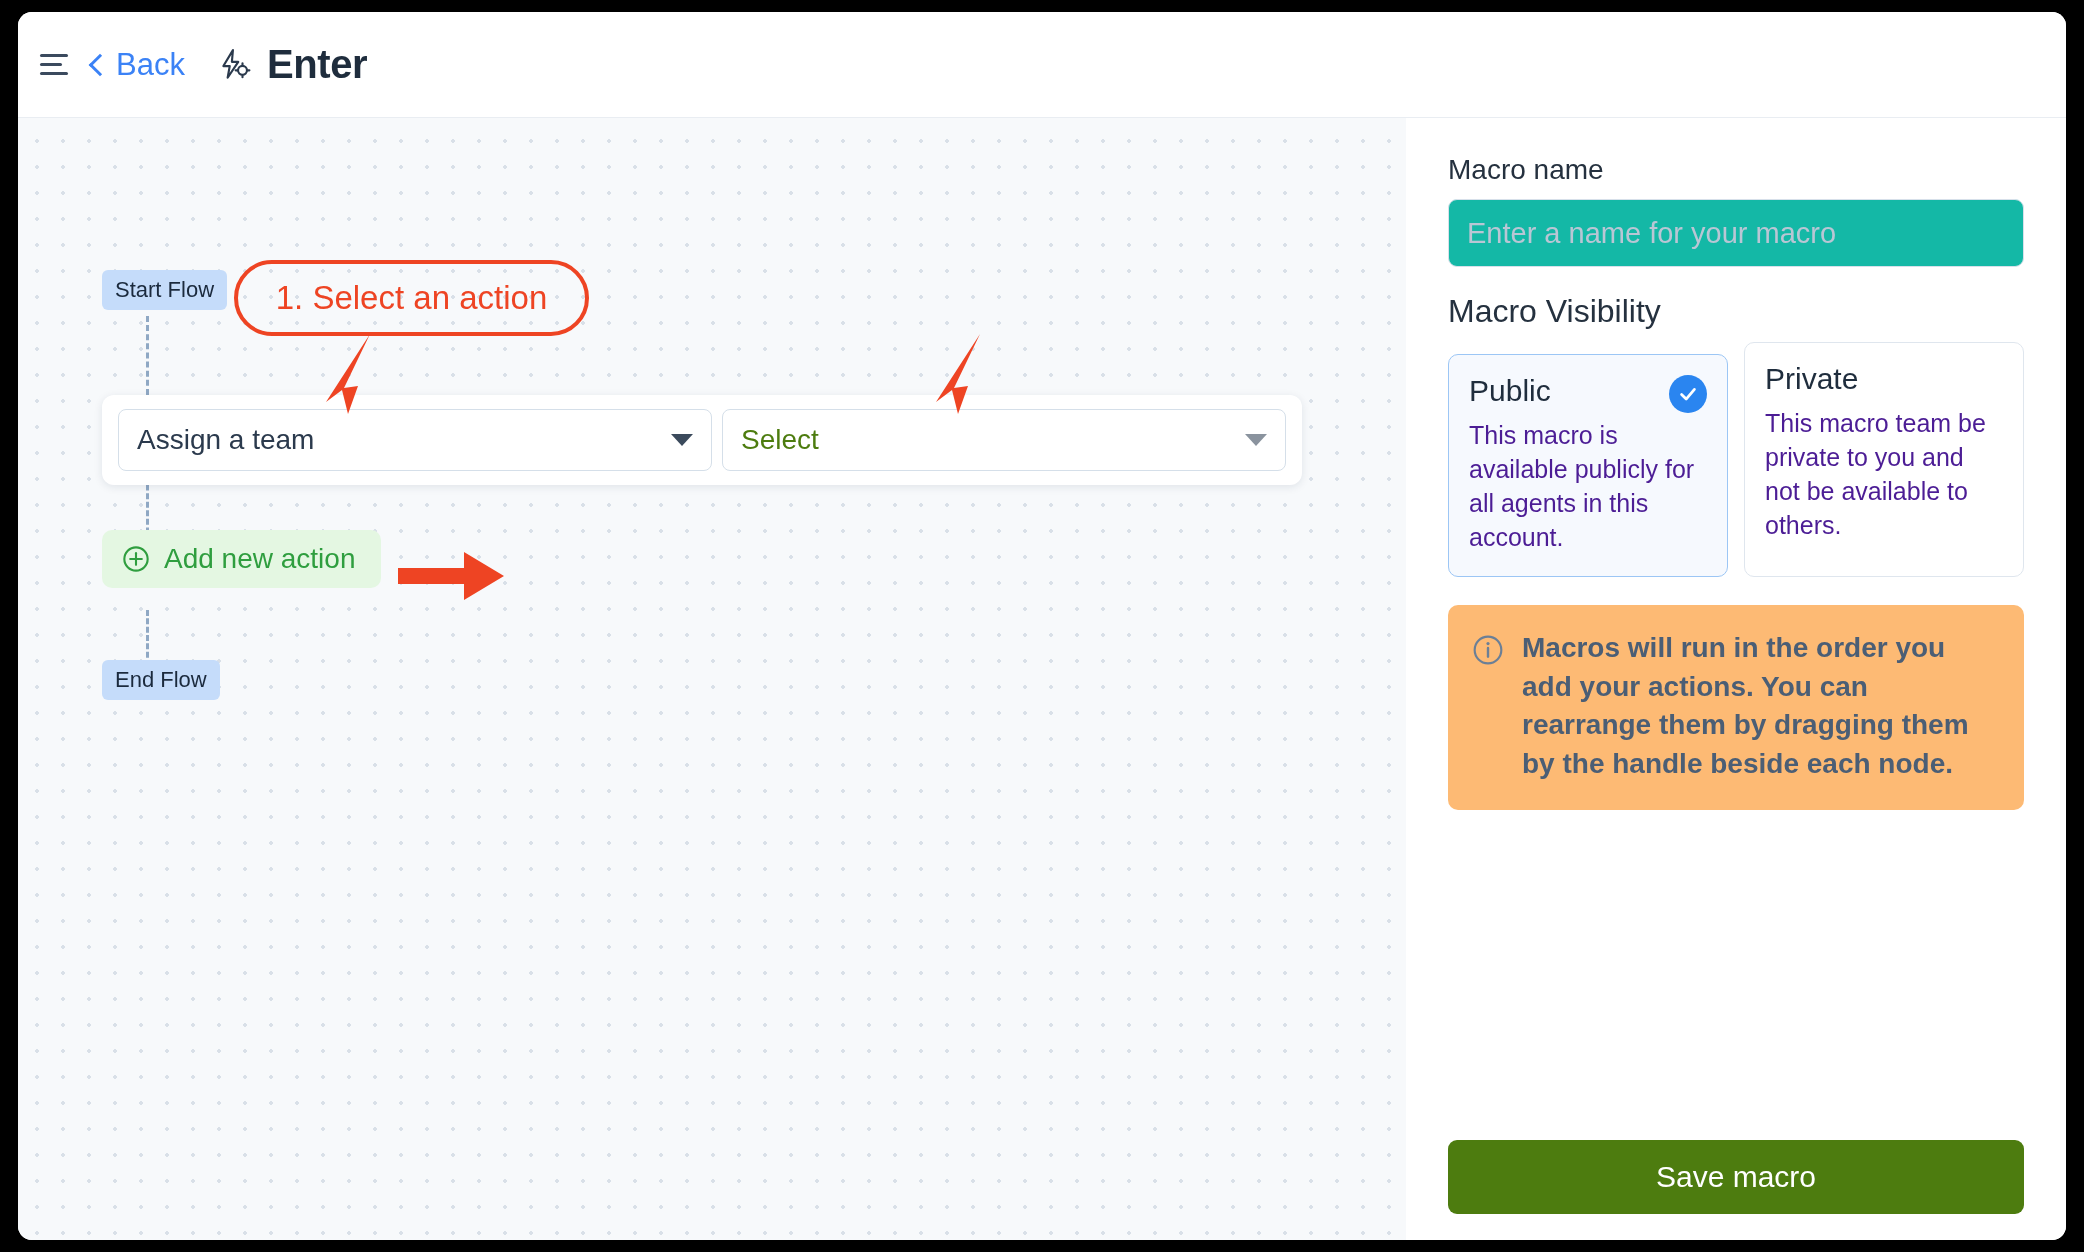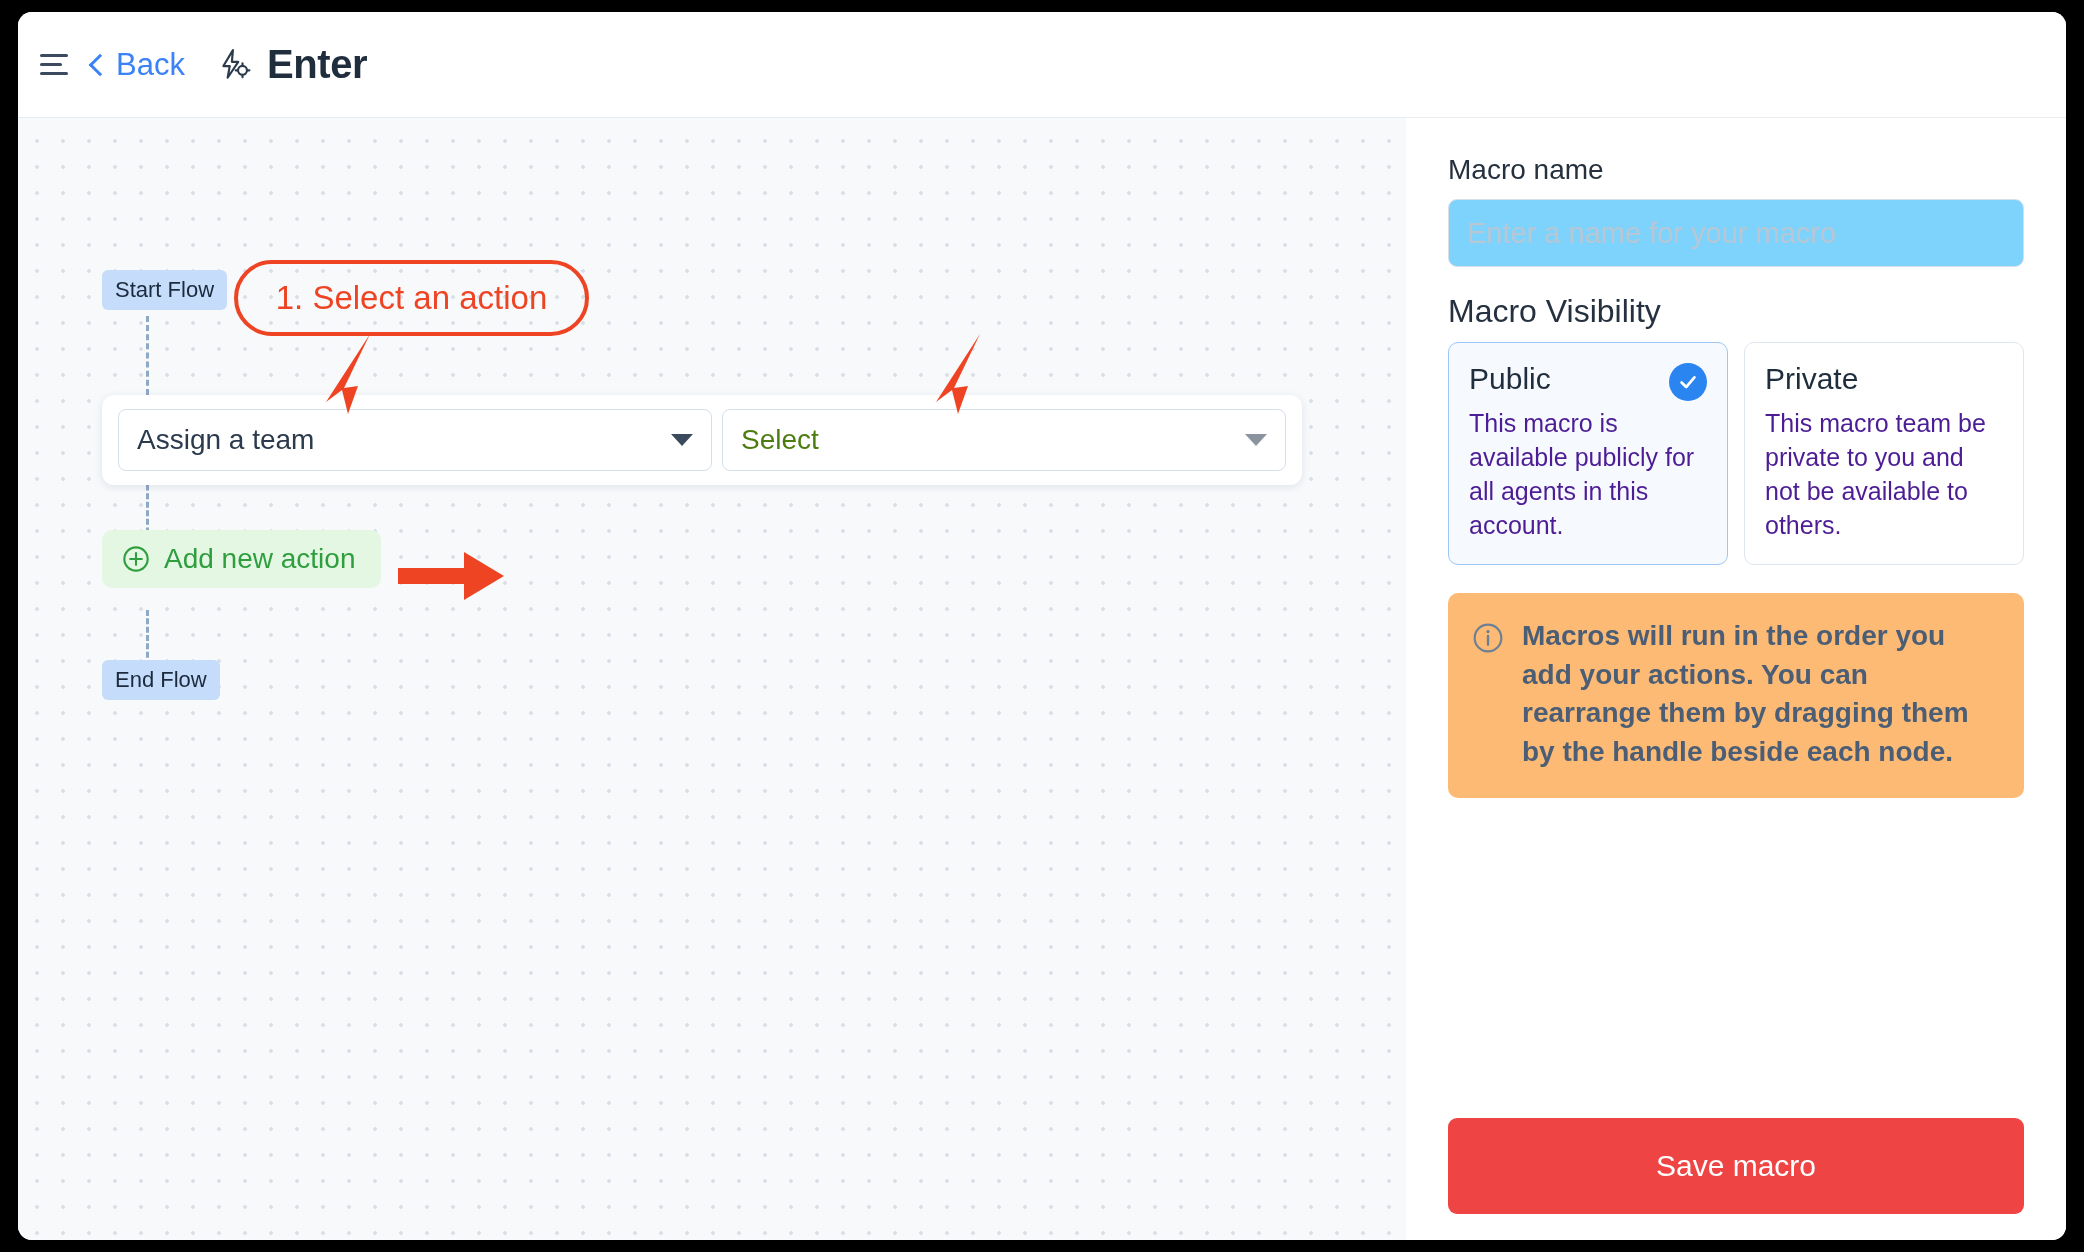--- a/index.html
+++ b/index.html
@@ -164,34 +164,34 @@
   .field-label { font-size: 28px; color: #25313f; margin-bottom: 13px; font-weight: 400; }
   .name-input {
     width: 100%; height: 68px;
     border: 1.5px solid #d7e0ea;
     border-radius: 9px;
     padding: 0 18px;
     font-size: 29px;
     font-family: "Liberation Sans", sans-serif;
     color: #2b3a4d;
     outline: none;
-    background: #7dd3fc;
+    background: #14b8a6;
   }
   .name-input::placeholder { color: #b9c6d4; }
   .vis-label { font-size: 32px; color: #25313f; margin: 26px 0 12px; }
   .vis-row { display: flex; gap: 16px; }
   .vis-card {
     flex: 1;
     border-radius: 10px;
     padding: 19px 20px 22px;
     position: relative;
     cursor: pointer;
     min-height: 172px;
   }
-  .vis-card.selected { background: #f6f9fe; border: 1.5px solid #9cc6f5; }
+  .vis-card.selected { background: #f6f9fe; border: 1.5px solid #9cc6f5; margin-top: 12px; }
   .vis-card.unselected { background: #ffffff; border: 1.5px solid #dfe6ee; }
   .vis-title { font-size: 30px; color: #1f2d3d; margin-bottom: 10px; }
   .vis-desc { font-size: 25px; line-height: 1.36; color: #4c1d95; }
   .check {
     position: absolute; right: 20px; top: 20px;
     width: 38px; height: 38px; border-radius: 50%;
     background: #2a85f0; display: flex; align-items: center; justify-content: center;
   }
 
   .info-box {
@@ -201,22 +201,22 @@
     padding: 24px 26px 26px 24px;
     display: flex; gap: 18px; font-weight: bold;
   }
   .info-ic { flex: 0 0 auto; width: 32px; height: 32px; margin-top: 5px; }
   .info-text { font-size: 28px; line-height: 1.38; color: #4b5e75; }
 
   .save-btn {
     position: absolute;
     left: 42px; bottom: 26px;
     width: calc(100% - 84px);
-    height: 96px;
-    background: #ef4444;
+    height: 74px;
+    background: #4d7c0f;
     border: none;
     border-radius: 9px;
     color: #ffffff;
     font-size: 30px;
     font-family: "Liberation Sans", sans-serif;
     cursor: pointer;
   }
 </style>
 </head>
 <body>

